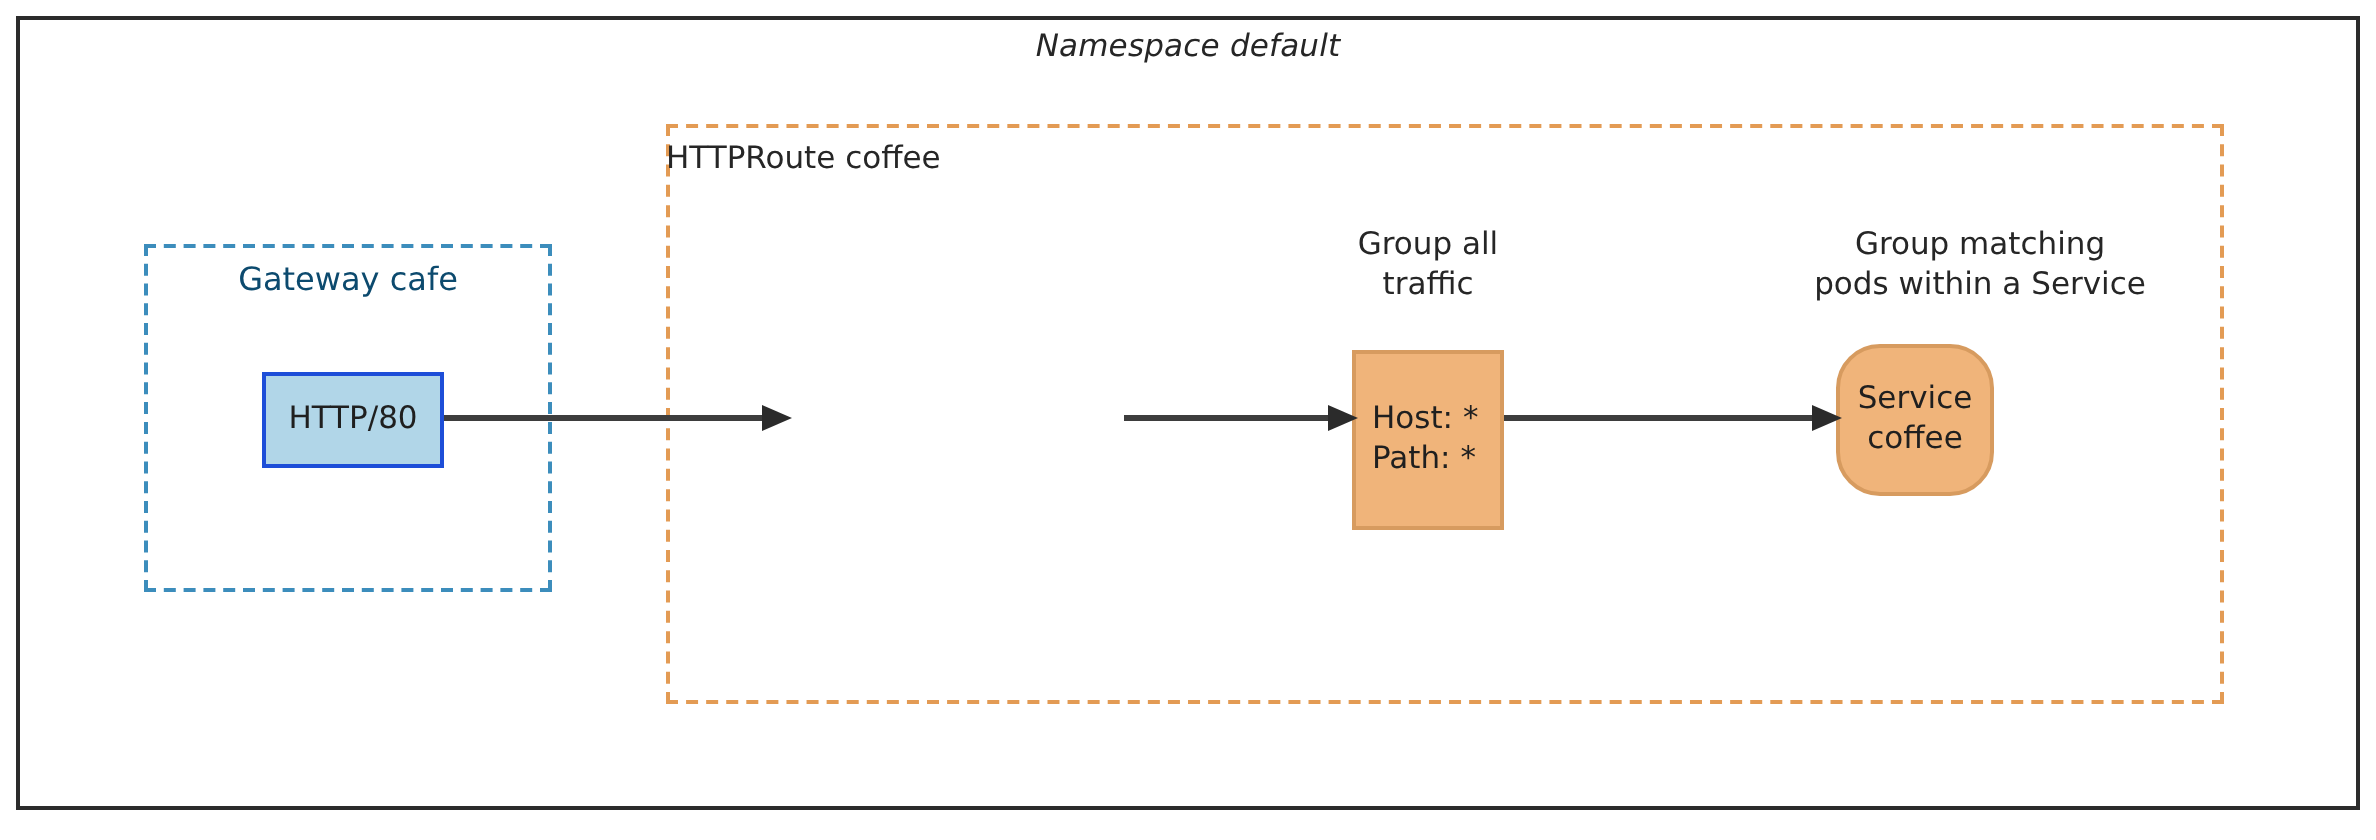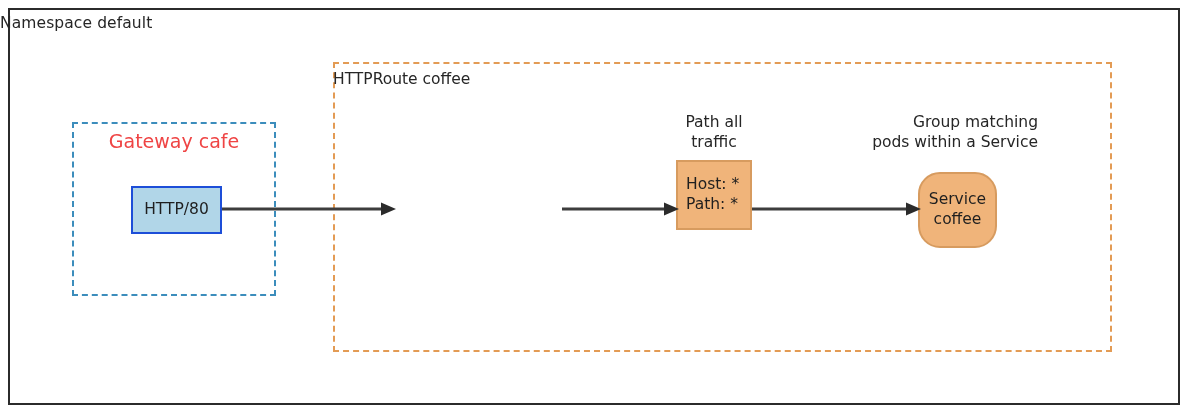--- a/index.html
+++ b/index.html
@@ -28,44 +28,45 @@
     height: 397px;
     box-sizing: border-box;
     border: 2px solid #2b2b2b;
     background: #ffffff;
   }
   .namespace-title {
     position: absolute;
     left: 0;
     top: 14px;
     width: 1188px;
-    text-align: left;
+    text-align: center;
     font-size: 15.5px;
     color: #262626;
     letter-spacing: 0.1px;
+    font-style: italic;
   }
 
   .gateway-box {
     position: absolute;
     left: 72px;
     top: 122px;
     width: 204px;
     height: 174px;
     box-sizing: border-box;
     border: 2px dashed #3c8dbc;
     background: transparent;
   }
   .gateway-title {
     position: absolute;
     left: 72px;
     top: 130px;
     width: 204px;
     text-align: center;
-    font-size: 19px;
-    color: #ef4444;
+    font-size: 16px;
+    color: #0c4a6e;
   }
 
   .httproute-box {
     position: absolute;
     left: 333px;
     top: 62px;
     width: 779px;
     height: 290px;
     box-sizing: border-box;
     border: 2px dashed #e39b54;
@@ -110,23 +111,23 @@
     height: 48px;
   }
   .node-cafe {
     left: 393px;
     top: 187px;
     width: 169px;
     height: 47px;
   }
   .node-match {
     left: 676px;
-    top: 160px;
+    top: 175px;
     width: 76px;
-    height: 70px;
+    height: 90px;
     justify-content: flex-start;
     text-align: left;
     padding-left: 8px;
   }
   .node-service {
     left: 918px;
     top: 172px;
     width: 79px;
     height: 76px;
     border-radius: 22px;
@@ -140,24 +141,23 @@
     line-height: 1.30;
     color: #262626;
     white-space: pre-line;
   }
   .caption-match {
     left: 654px;
     top: 112px;
     width: 120px;
   }
   .caption-group {
-    left: 856px;
+    left: 899px;
     top: 112px;
     width: 182px;
-    text-align: right;
   }
 
   
   .arrow {
     position: absolute;
     height: 14px;
   }
   .arrow svg {
     display: block;
     overflow: visible;
@@ -176,21 +176,21 @@
 
   <div class="gateway-box"></div>
   <div class="gateway-title">Gateway cafe</div>
 
   <div class="httproute-box"></div>
   <div class="httproute-title">HTTPRoute coffee</div>
 
   <div class="node node-blue node-http80">HTTP/80</div>
 
 
-  <div class="caption caption-match">Path all
+  <div class="caption caption-match">Group all
 traffic</div>
   <div class="node node-orange node-match">Host: *
 Path: *</div>
 
   <div class="caption caption-group">Group matching
 pods within a Service</div>
   <div class="node node-orange node-service">Service
 coffee</div>
 
   <div class="arrow arrow-1">

